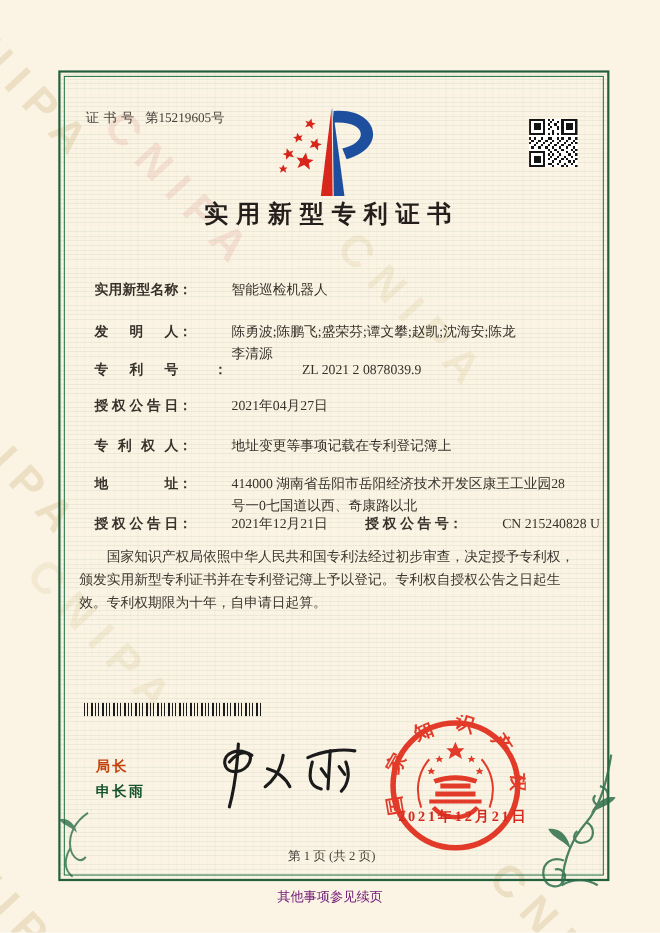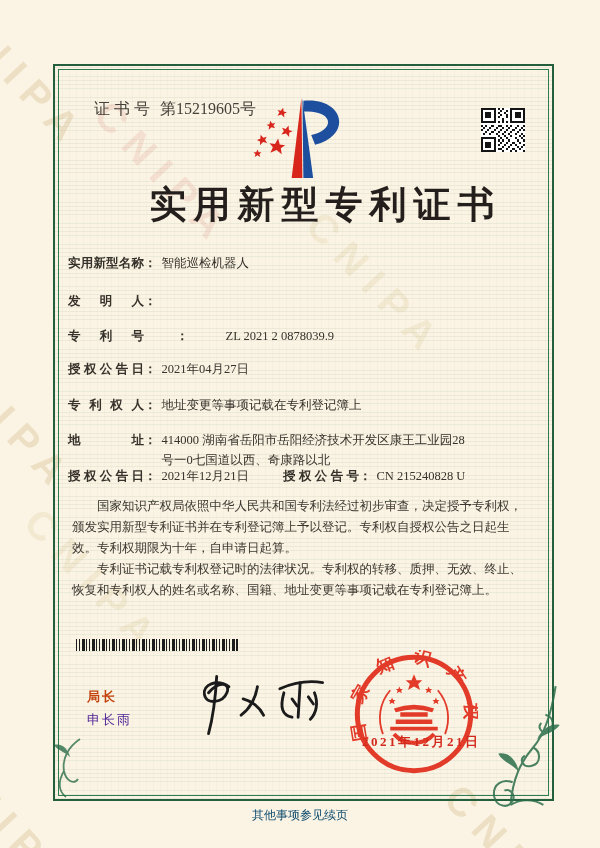--- a/index.html
+++ b/index.html
@@ -24,59 +24,59 @@
     border:2px solid #235e3d;
     background-image:
       repeating-linear-gradient(0deg, rgba(140,170,145,0.14) 0px, rgba(140,170,145,0.14) 0.8px, transparent 0.8px, transparent 4.2px),
       repeating-linear-gradient(90deg, rgba(160,150,120,0.05) 0px, rgba(160,150,120,0.05) 1px, transparent 1px, transparent 7px);
   }
   .cert-inner{
     position:absolute; left:3px; top:3px; right:3px; bottom:3px;
     border:1px solid #2e7b52;
   }
   .abs{ position:absolute; }
-  .certno{ left:78px; top:99px; font-size:16px; color:#45403a; z-index:2;margin-left:16px;}
+  .certno{ left:78px; top:99px; font-size:12px; color:#45403a; z-index:2;}
   .certno-lbl{ letter-spacing:4px; margin-right:6px; }
   .title{
     left:53px; top:180px; width:497px; text-align:center; z-index:2;
-    font-size:37px; font-weight:bold; letter-spacing:7px; color:#241f1c;padding-left:24px;
+    font-size:22px; font-weight:bold; letter-spacing:7px; color:#241f1c;
   }
   .row{
-    left:68px; z-index:2; display:flex; align-items:flex-start;
+    left:86px; z-index:2; display:flex; align-items:flex-start;
     font-size:12.5px; color:#36312a; line-height:20px;
   }
   .lbl{
     display:inline-block; width:76px; flex:none; font-weight:600;
     text-align:justify; text-align-last:justify; -moz-text-align-last:justify;
   }
   .colon{ flex:none; font-weight:600; margin-right:5px; }
-  .val{ white-space:pre-line; max-width:370px; }
+  .val{ white-space:pre-line; max-width:370px;margin-left:31px; }
   .row2{ margin-left:34px; display:flex;justify-content:space-between; }
   .paras{
     left:72px; top:496px; width:456px; z-index:2;
     font-size:12.5px; line-height:21px; color:#3c372f;
   }
   .paras p{ margin:0; text-indent:2em; }
   .barcode{
     left:76px; top:639px; width:163px; height:12px; z-index:2;
     background:repeating-linear-gradient(90deg,
       #1c1c1c 0px, #1c1c1c 1.5px, transparent 1.5px, transparent 3px,
       #1c1c1c 3px, #1c1c1c 3.8px, transparent 3.8px, transparent 6.4px,
       #1c1c1c 6.4px, #1c1c1c 8.8px, transparent 8.8px, transparent 10px);
   }
   .director-title{ left:87px; top:688px; font-size:13px; font-weight:600; letter-spacing:2px; color:#c2410c; z-index:2;}
-  .director-name{ left:87px; top:711px; font-size:13px; font-weight:400; letter-spacing:2px; color:#4c1d95; z-index:2;}
+  .director-name{ left:87px; top:711px; font-size:13px; font-weight:700; letter-spacing:2px; color:#14532d; z-index:2;}
   .signature{ left:178px; top:674px; width:168px; height:62px; z-index:2; }
   .seal{ left:350px; top:650px; width:128px; height:128px; z-index:3; opacity:0.94; }
   .seal-date{
     left:362px; top:733px; z-index:4; font-size:13px; font-weight:bold;
     letter-spacing:2.5px; color:#d42a1e;
   }
   .pageinfo{ left:53px; top:771px; width:497px; text-align:center; font-size:11.5px; color:#45403a; z-index:2; }
-  .note{ left:0; top:807px; width:600px; text-align:center; font-size:12px; color:#0c4a6e; z-index:2; }
+  .note{ left:0; top:807px; width:600px; text-align:center; font-size:12px; color:#701a75; z-index:2; }
   .logo{ left:246px; top:95px; width:104px; height:86px; z-index:2; }
   .qr{ left:481px; top:108px; width:44px; height:44px; z-index:2; }
   .fl-br{ left:492px; top:684px; width:72px; height:128px; z-index:4; }
   .fl-bl{ left:50px; top:737px; width:36px; height:64px; z-index:4; }
 </style>
 </head>
 <body>
 
 <div class="page">
 
@@ -147,20 +147,22 @@
   <div class="abs title">实用新型专利证书</div>
 
   <div class="abs row" style="top:253px;">
     <span class="lbl">实用新型名称</span>
     <span class="colon">：</span>
     <span class="val">智能巡检机器人</span>
   </div>
   <div class="abs row" style="top:291px;">
     <span class="lbl">发明人</span>
     <span class="colon">：</span>
+    <span class="val">陈勇波;陈鹏飞;盛荣芬;谭文攀;赵凯;沈海安;陈龙
+李清源</span>
   </div>
   <div class="abs row" style="top:326px;gap:32px;">
     <span class="lbl">专利号</span>
     <span class="colon">：</span>
     <span class="val">ZL 2021 2 0878039.9</span>
   </div>
   <div class="abs row" style="top:359px;">
     <span class="lbl">授权公告日</span>
     <span class="colon">：</span>
     <span class="val">2021年04月27日</span>
@@ -182,21 +184,20 @@
     <span class="val">2021年12月21日</span>
     <span class="row2">
       <span class="lbl">授权公告号</span>
       <span class="colon">：</span>
       <span class="val">CN 215240828 U</span>
     </span>
   </div>
 
   <div class="abs paras">
     <p>国家知识产权局依照中华人民共和国专利法经过初步审查，决定授予专利权，颁发实用新型专利证书并在专利登记簿上予以登记。专利权自授权公告之日起生效。专利权期限为十年，自申请日起算。</p>
-    <p>专利证书记载专利权登记时的法律状况。专利权的转移、质押、无效、终止、恢复和专利权人的姓名或名称、国籍、地址变更等事项记载在专利登记簿上。</p>
   </div>
 
   <div class="abs barcode"></div>
 
   <div class="abs director-title">局长</div>
   <div class="abs director-name">申长雨</div>
 
   <svg class="abs signature" viewBox="0 0 165 60">
     <g fill="none" stroke="#1b1b1b" stroke-width="2.8" stroke-linecap="round">
       <path d="M30 18 C40 6 52 8 48 18 C44 28 28 30 26 20 C24 10 38 4 50 12"></path>
@@ -227,20 +228,21 @@
       <use href="#starShape" transform="translate(-24,-10) scale(0.4)"></use>
       <use href="#starShape" transform="translate(24,-10) scale(0.4)"></use>
       <path d="M-26 18 h52 v4 h-52 z M-20 10 h40 v5 h-40 z M-15 2 h30 v5 h-30 z M-22 -2 Q0 -10 22 -2 l-2 4 Q0 -4 -20 2 z"></path>
       <path d="M-22 26 A 30 30 0 0 0 22 26" stroke="#e2301f" stroke-width="4.5" fill="none"></path>
       <path d="M-34 26 C-40 10 -38 -8 -26 -22" stroke="#e2301f" stroke-width="2" fill="none"></path>
       <path d="M34 26 C40 10 38 -8 26 -22" stroke="#e2301f" stroke-width="2" fill="none"></path>
     </g>
   </svg>
   <div class="abs seal-date">2021年12月21日</div>
 
+  <div class="abs pageinfo">第 1 页 (共 2 页)</div>
   <div class="abs note">其他事项参见续页</div>
 
   <svg class="abs fl-br" viewBox="0 0 70 125">
     <g stroke="#2c6e4a" stroke-width="2" fill="none" opacity="0.85">
       <path d="M62 2 C58 28 52 48 40 62 C28 76 20 92 18 118"></path>
       <path d="M40 62 C48 66 48 78 38 80 C30 82 26 74 32 70"></path>
       <path d="M52 30 C60 32 62 42 54 46 C48 49 44 42 48 38"></path>
       <path d="M18 118 C28 112 40 112 50 118"></path>
       <path d="M20 96 C10 92 0 98 2 110 C4 120 16 122 20 114 C23 108 18 102 12 104"></path>
       <path d="M44 54 C52 48 60 48 66 40 C58 38 48 44 44 54" fill="#2c6e4a" stroke="none"></path>

